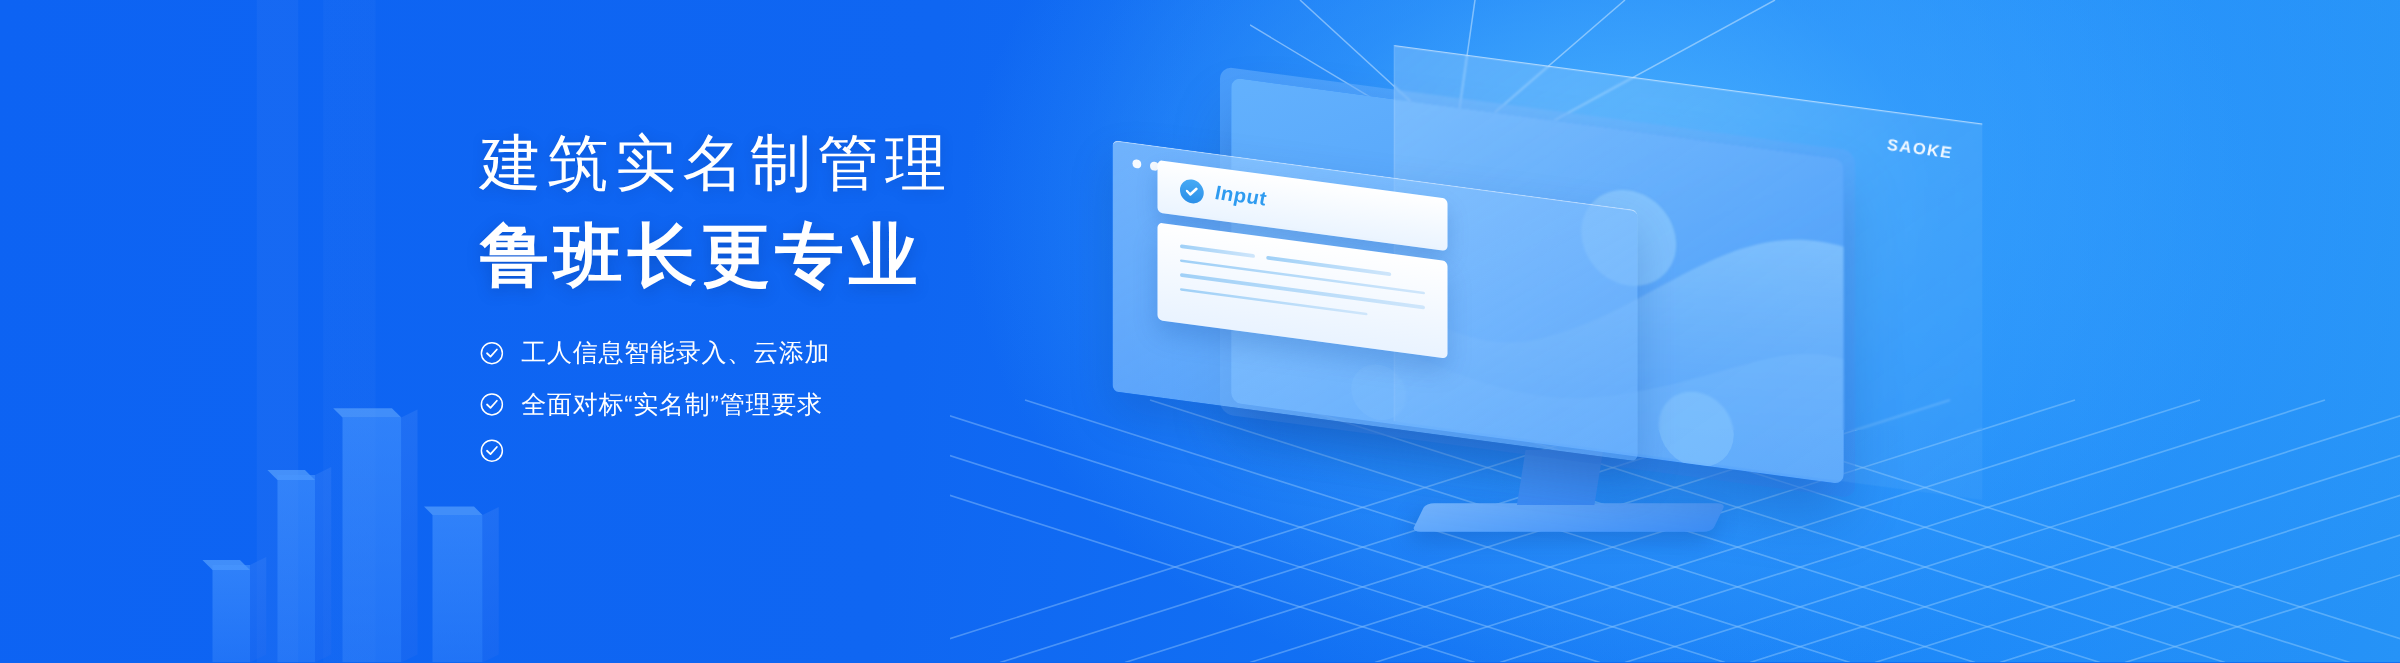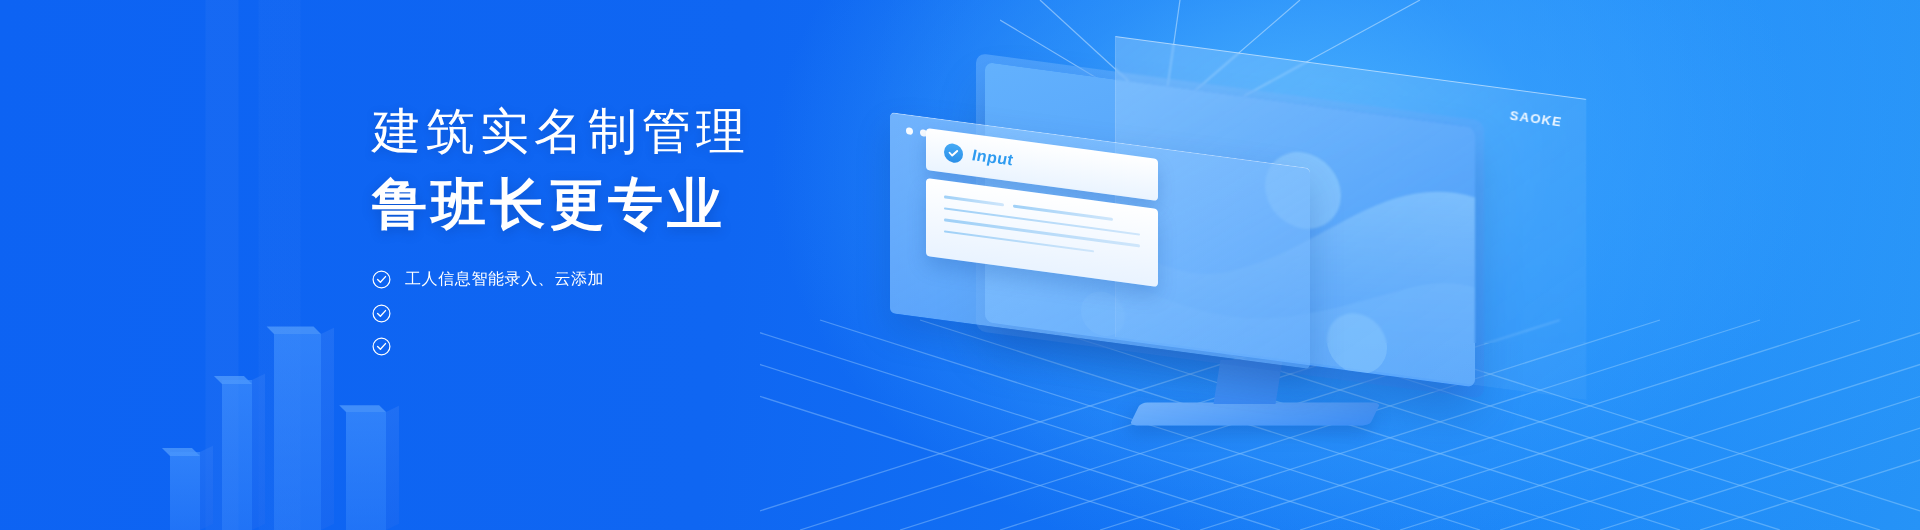--- a/index.html
+++ b/index.html
@@ -100,29 +100,29 @@
   .linescard{
     position:absolute;left:926px;top:178px;width:232px;height:78px;border-radius:4px;
     background:linear-gradient(180deg,#ffffff,#e9f3ff);
     transform:skewY(7.6deg);transform-origin:left top;
     box-shadow:0 10px 20px rgba(7,55,145,.20);
     padding:15px 18px;box-sizing:border-box;}
   .lrow{display:flex;gap:9px;margin-bottom:9px;}
   .ln{height:2.5px;border-radius:2px;background:linear-gradient(90deg,#9fd0f7,#cfe6fb);}
 
   
-  .copy{position:absolute;left:372px;top:104px;width:520px;}
+  .copy{position:absolute;left:384px;top:104px;width:520px;}
   .h1{color:#ffffff;font-size:49px;line-height:1.14;letter-spacing:5px;
       font-weight:400;text-shadow:0 2px 10px rgba(4,40,110,.22);}
   .h2{color:#ffffff;font-size:55px;line-height:1.12;letter-spacing:4px;
       font-weight:700;margin-top:14px;text-shadow:0 3px 12px rgba(4,40,110,.26);}
   .bullets{margin-top:34px;}
   .bullet{display:flex;align-items:center;gap:14px;margin-bottom:14px;}
   .bullet .bi{flex:none;width:19px;height:19px;}
-  .bullet .bt{color:#ffffff;font-size:16px;letter-spacing:.6px;
+  .bullet .bt{color:#ffffff;font-size:20px;letter-spacing:.6px;
       font-family:"Liberation Sans","DejaVu Sans",sans-serif;}
 </style>
 </head>
 <body>
 
 <div class="banner">
 
   <div class="streaks"></div>
 
   <div class="bars">
@@ -268,20 +268,21 @@
         <span class="bt">工人信息智能录入、云添加</span>
       </div>
 
       <div class="bullet">
         <span class="bi">
           <svg width="19" height="19" viewBox="0 0 19 19">
             <circle cx="9.5" cy="9.5" r="8.4" fill="none" stroke="#ffffff" stroke-width="1.2"></circle>
             <path d="M5.6 9.6 L8.4 12.3 L13.5 6.6" fill="none" stroke="#ffffff" stroke-width="1.4" stroke-linecap="round" stroke-linejoin="round"></path>
           </svg>
         </span>
+        <span class="bt">全面对标“实名制”管理要求</span>
       </div>
 
       <div class="bullet">
         <span class="bi">
           <svg width="19" height="19" viewBox="0 0 19 19">
             <circle cx="9.5" cy="9.5" r="8.4" fill="none" stroke="#ffffff" stroke-width="1.2"></circle>
             <path d="M5.6 9.6 L8.4 12.3 L13.5 6.6" fill="none" stroke="#ffffff" stroke-width="1.4" stroke-linecap="round" stroke-linejoin="round"></path>
           </svg>
         </span>
       </div>

